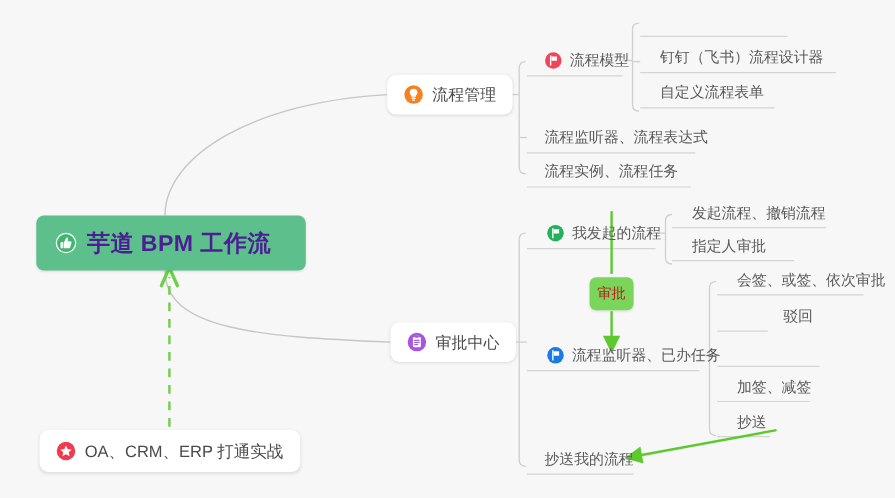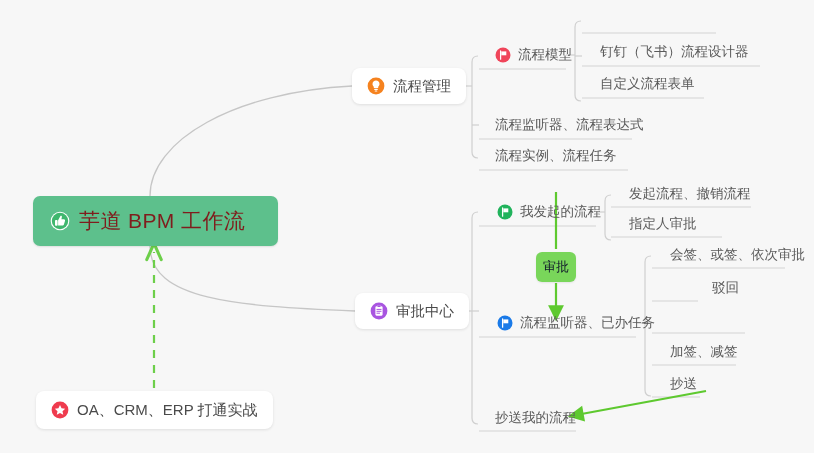--- a/index.html
+++ b/index.html
@@ -35,23 +35,24 @@
     top: 196px;
     width: 245px;
     height: 50px;
     box-sizing: border-box;
     background: #5dc08c;
     border-radius: 7px;
     display: flex;
     align-items: center;
     gap: 9px;
     padding: 0 17px;
-    color: #7f1d1d;
+    color: #4c1d95;
     font-size: 21px;
     box-shadow: 0 1px 2px rgba(0,0,0,0.10);
+    font-weight: bold;
   }
   .root-node .label { white-space: nowrap; letter-spacing: .4px; }
 
   
   .card-node {
     position: absolute;
     box-sizing: border-box;
     background: #ffffff;
     border-radius: 8px;
     box-shadow: 0 1px 3px rgba(0,0,0,0.10);
@@ -82,21 +83,21 @@
     white-space: nowrap;
   }
 
   
   .tag-node {
     position: absolute;
     box-sizing: border-box;
     background: #7ed957;
     background: #79d65a;
     border-radius: 6px;
-    color: #0f172a;
+    color: #b91c1c;
     font-size: 13px;
     display: flex;
     align-items: center;
     justify-content: center;
     width: 40px;
     height: 30px;
     left: 536px;
     top: 252px;
     box-shadow: 0 1px 2px rgba(0,0,0,0.08);
   }

